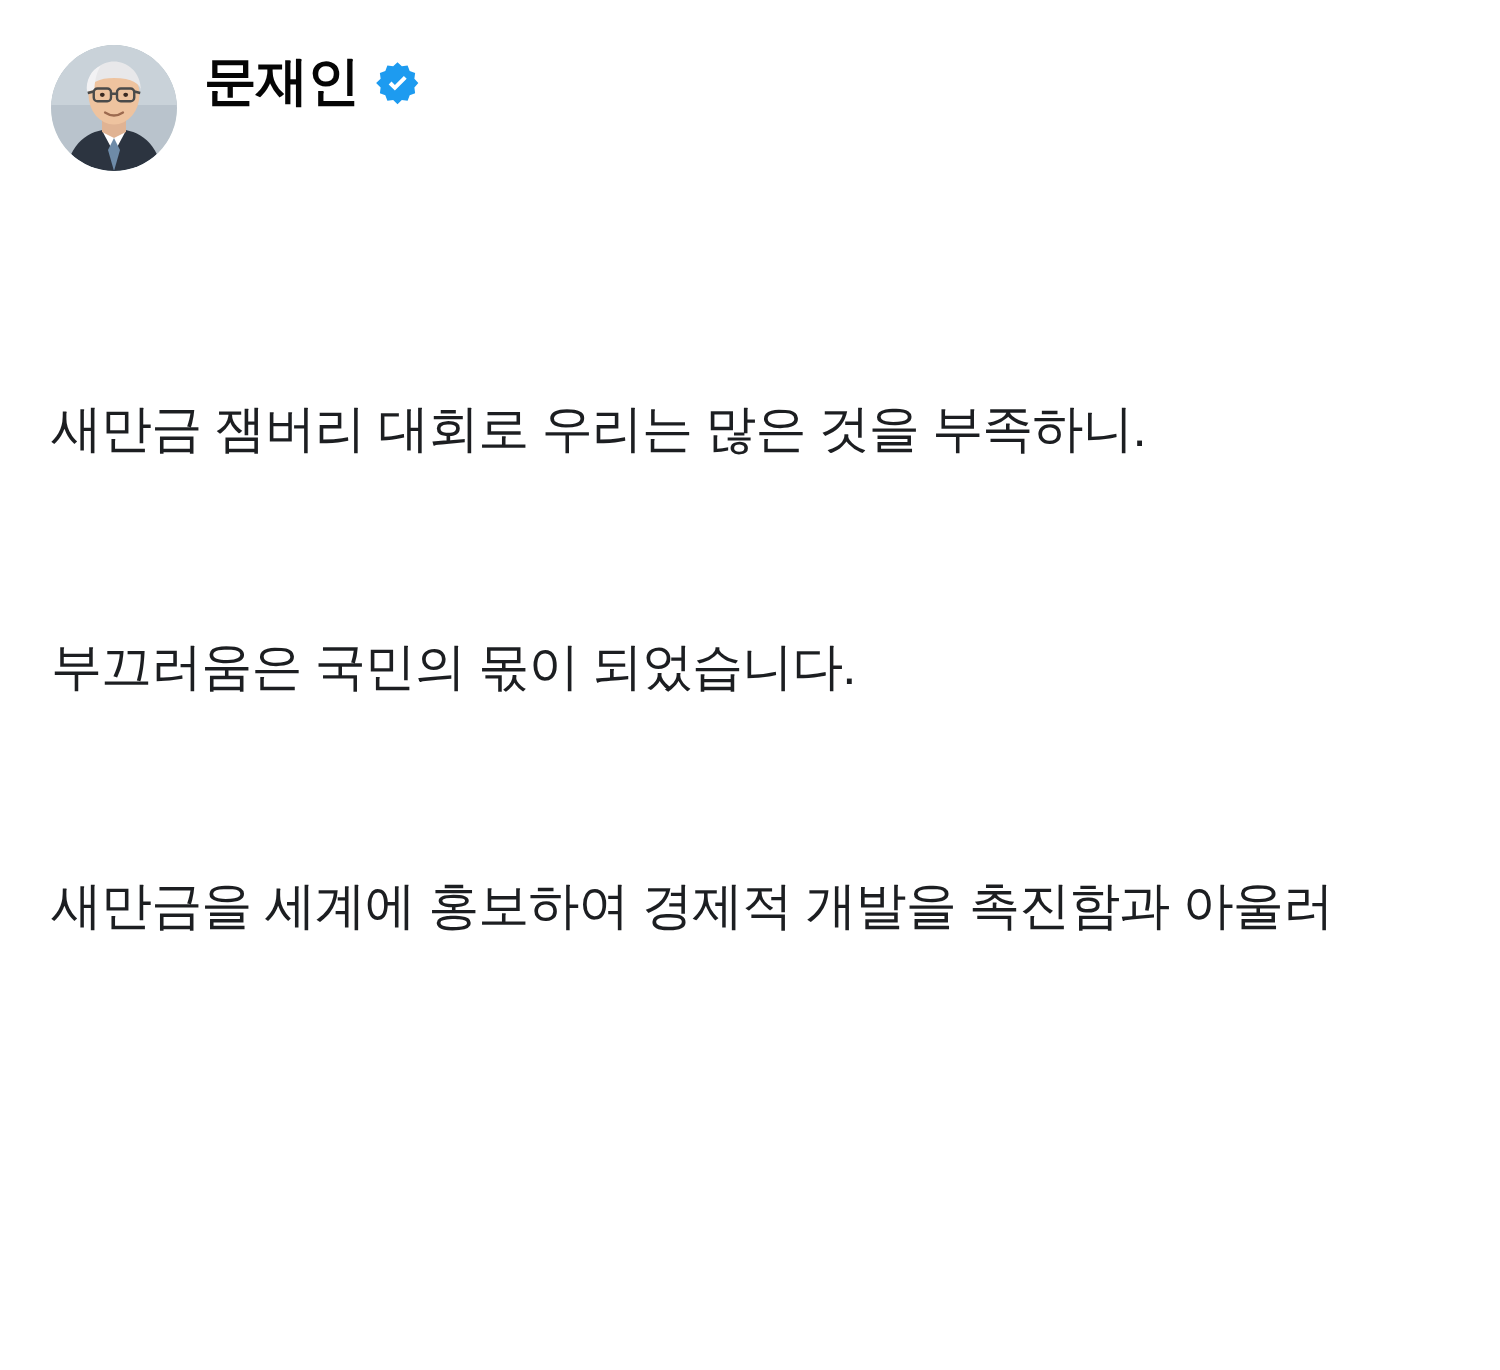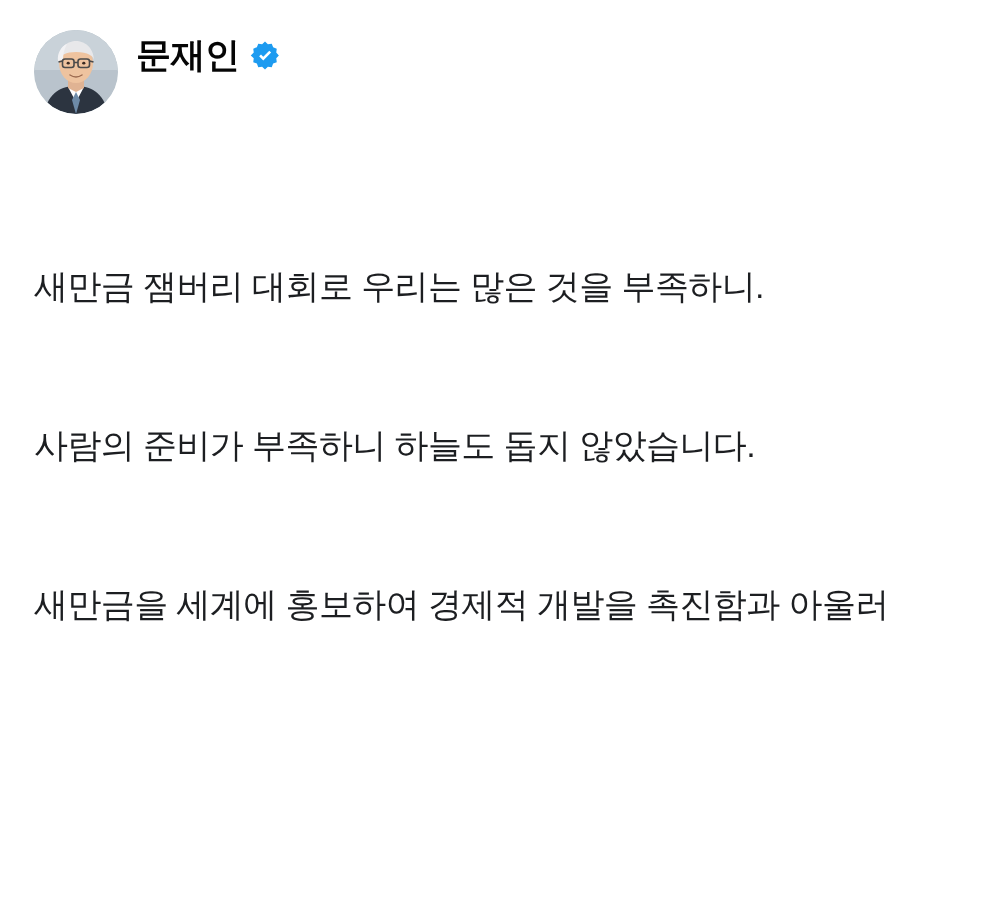--- a/index.html
+++ b/index.html
@@ -165,21 +165,21 @@
             <path fill="#1d9bf0" d="M12 1.2l2.3 2.1 3.1-.4 1.1 2.9 2.9 1.1-.4 3.1 2.1 2.3-2.1 2.3.4 3.1-2.9 1.1-1.1 2.9-3.1-.4L12 23.6l-2.3-2.3-3.1.4-1.1-2.9-2.9-1.1.4-3.1L.6 12.3l2.4-2.3-.4-3.1 2.9-1.1 1.1-2.9 3.1.4z"></path>
             <path fill="#ffffff" d="M10.6 16.3l-3.3-3.3 1.5-1.5 1.8 1.8 4.8-4.8 1.5 1.5z"></path>
           </svg>
         </span>
       </div>
     </div>
   </div>
 
   <div class="post-body">
     <span class="line">새만금 잼버리 대회로 우리는 많은 것을 부족하니.</span>
-    <span class="line">사람의 준비가 부족하니 하늘도 돕지 않았습니다.</span>
+    <span class="line">부끄러움은 국민의 몫이 되었습니다.</span>
     <span class="line">새만금을 세계에 홍보하여 경제적 개발을 촉진함과 아울러</span>
     
     
     
     
     
     
     
     
     

